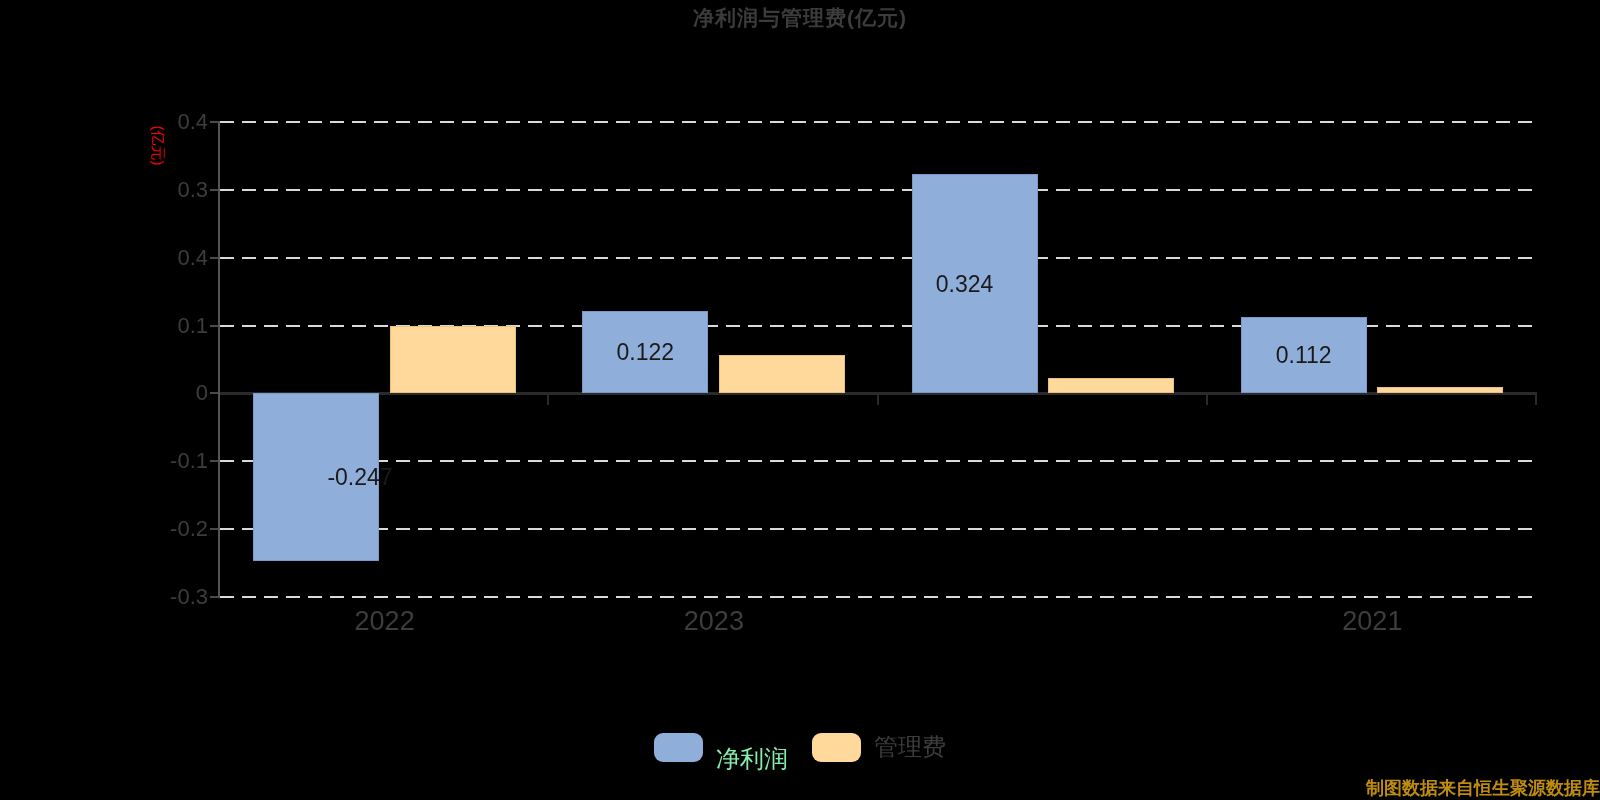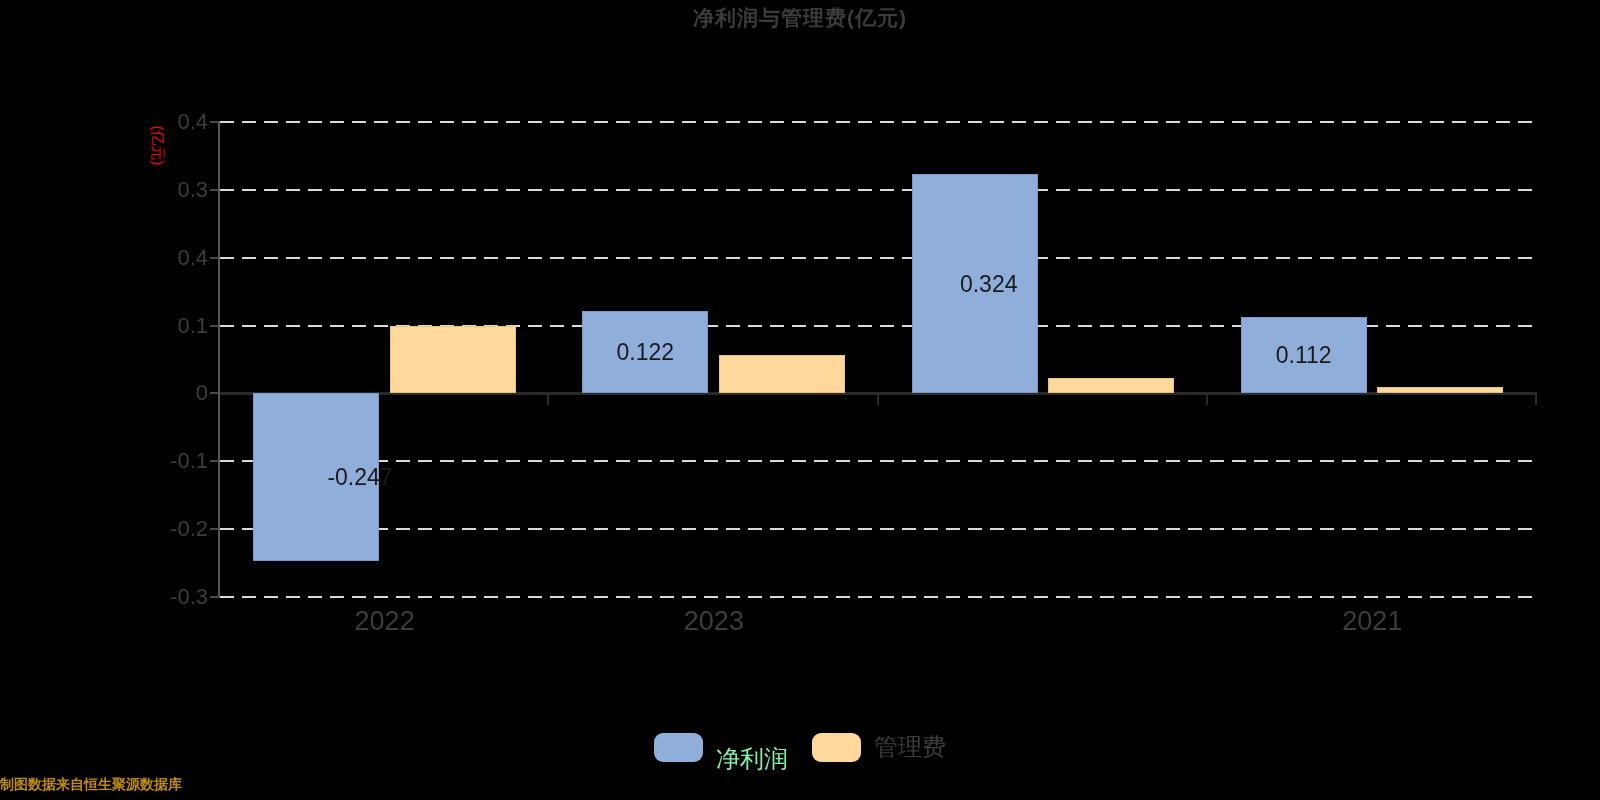--- a/index.html
+++ b/index.html
@@ -10,21 +10,21 @@
   #unit-label{left:134px;top:137px;width:48px;height:17px;line-height:17px;text-align:center;
               font-size:15px;transform:rotate(90deg);transform-origin:center center;}
   .ytick-label{width:70px;text-align:right;font-size:22px;line-height:26px;}
   .xtick-label{text-align:center;font-size:27px;line-height:28px;}
   .bar{box-sizing:border-box;border:1px solid transparent;}
   .val-label{text-align:center;font-size:23px;line-height:28px;}
   #legend{left:0;top:719px;width:1600px;display:flex;justify-content:center;align-items:center;gap:24px;}
   .legend-item{display:flex;align-items:center;gap:13px;}
   .legend-swatch{width:49px;height:29px;border-radius:9px;}
   .legend-label{font-size:24px;}
-  #source-note{left:0;top:776px;width:1600px;text-align:left;font-size:14px;font-weight:bold;}
+  #source-note{left:0;top:776px;width:1600px;text-align:right;font-size:18px;font-weight:bold;}
 </style>
 </head>
 <body>
 
 <div id="app">
   <div class="abs" id="chart-title" style="color: rgb(60, 60, 60);">净利润与管理费(亿元)</div>
   <div class="abs" id="unit-label" style="color: rgb(255, 0, 0);">(亿元)</div>
   <div class="abs" id="plot-layer" style="left:0;top:0;width:1600px;height:800px;">
       <div class="abs" style="left: 220px; top: 121px; width: 1317px; height: 2px; background: repeating-linear-gradient(90deg, rgb(217, 217, 217) 0px, rgb(217, 217, 217) 14px, transparent 14px, transparent 22px);"></div>
       <div class="abs ytick-label" style="left: 138px; top: 109px; color: rgb(61, 61, 61);">0.4</div>
@@ -53,21 +53,21 @@
       <div class="abs" style="left: 218px; top: 122px; width: 2px; height: 475px; background: rgb(85, 85, 85);"></div>
       <div class="abs" style="left: 547.25px; top: 394.429px; width: 2px; height: 11px; background: rgb(42, 42, 42);"></div>
       <div class="abs" style="left: 876.5px; top: 394.429px; width: 2px; height: 11px; background: rgb(42, 42, 42);"></div>
       <div class="abs" style="left: 1205.75px; top: 394.429px; width: 2px; height: 11px; background: rgb(42, 42, 42);"></div>
       <div class="abs" style="left: 1535px; top: 394.429px; width: 2px; height: 11px; background: rgb(42, 42, 42);"></div>
       <div class="abs bar" style="left: 253px; top: 393.429px; width: 126px; height: 167.607px; background: rgb(144, 174, 218); border-color: rgb(122, 153, 201);"></div>
       <div class="abs val-label" style="left: 253px; top: 463.232px; width: 126px; color: rgb(26, 26, 26); padding-left: 44px;">-0.247</div>
       <div class="abs bar" style="left: 582.25px; top: 310.643px; width: 126px; height: 82.7857px; background: rgb(144, 174, 218); border-color: rgb(122, 153, 201);"></div>
       <div class="abs val-label" style="left: 582.25px; top: 338.036px; width: 126px; color: rgb(26, 26, 26);">0.122</div>
       <div class="abs bar" style="left: 911.5px; top: 173.571px; width: 126px; height: 219.857px; background: rgb(144, 174, 218); border-color: rgb(122, 153, 201);"></div>
-      <div class="abs val-label" style="left: 911.5px; top: 269.5px; width: 106px; color: rgb(26, 26, 26); text-align: right;">0.324</div>
+      <div class="abs val-label" style="left: 911.5px; top: 269.5px; width: 106px; color: rgb(26, 26, 26);">0.324</div>
       <div class="abs bar" style="left: 1240.75px; top: 317.429px; width: 126px; height: 76px; background: rgb(144, 174, 218); border-color: rgb(122, 153, 201);"></div>
       <div class="abs val-label" style="left: 1240.75px; top: 341.429px; width: 126px; color: rgb(26, 26, 26);">0.112</div>
       <div class="abs bar" style="left: 389.5px; top: 325.571px; width: 126px; height: 67.8571px; background: rgb(254, 217, 155); border-color: rgb(233, 192, 124);"></div>
       <div class="abs bar" style="left: 718.75px; top: 354.75px; width: 126px; height: 38.6786px; background: rgb(254, 217, 155); border-color: rgb(233, 192, 124);"></div>
       <div class="abs bar" style="left: 1048px; top: 377.821px; width: 126px; height: 15.6071px; background: rgb(254, 217, 155); border-color: rgb(233, 192, 124);"></div>
       <div class="abs bar" style="left: 1377.25px; top: 387.321px; width: 126px; height: 6.10714px; background: rgb(254, 217, 155); border-color: rgb(233, 192, 124);"></div>
       <div class="abs xtick-label" style="left: 220px; top: 607px; width: 329.25px; color: rgb(61, 61, 61);">2022</div>
       <div class="abs xtick-label" style="left: 549.25px; top: 607px; width: 329.25px; color: rgb(61, 61, 61);">2023</div>
       <div class="abs xtick-label" style="left: 1207.75px; top: 607px; width: 329.25px; color: rgb(61, 61, 61);">2021</div>
     </div>

